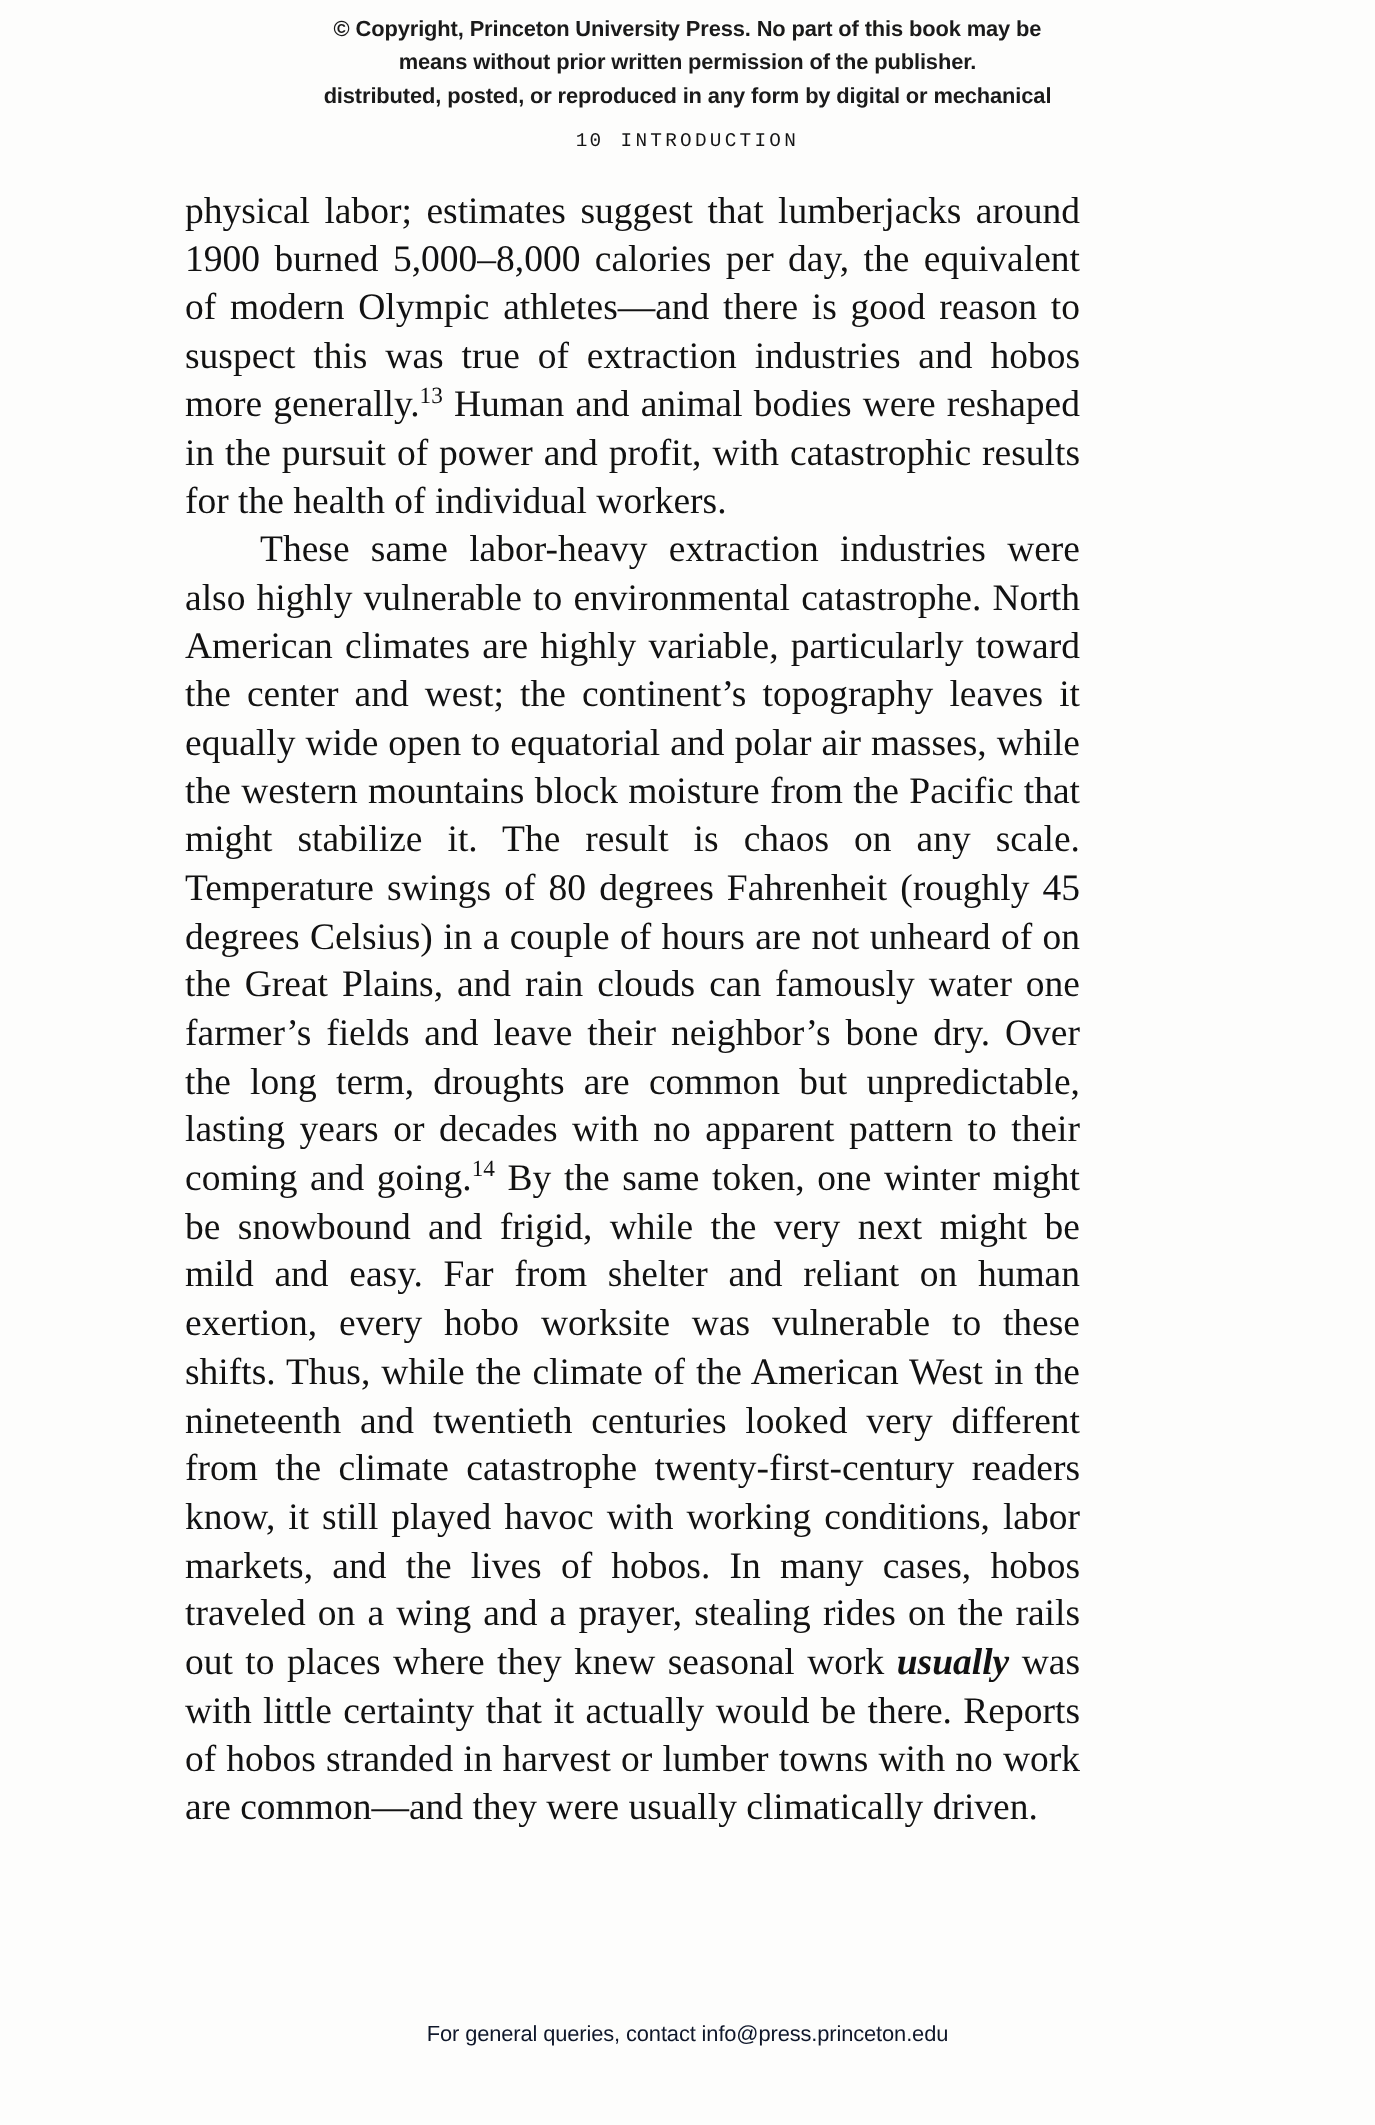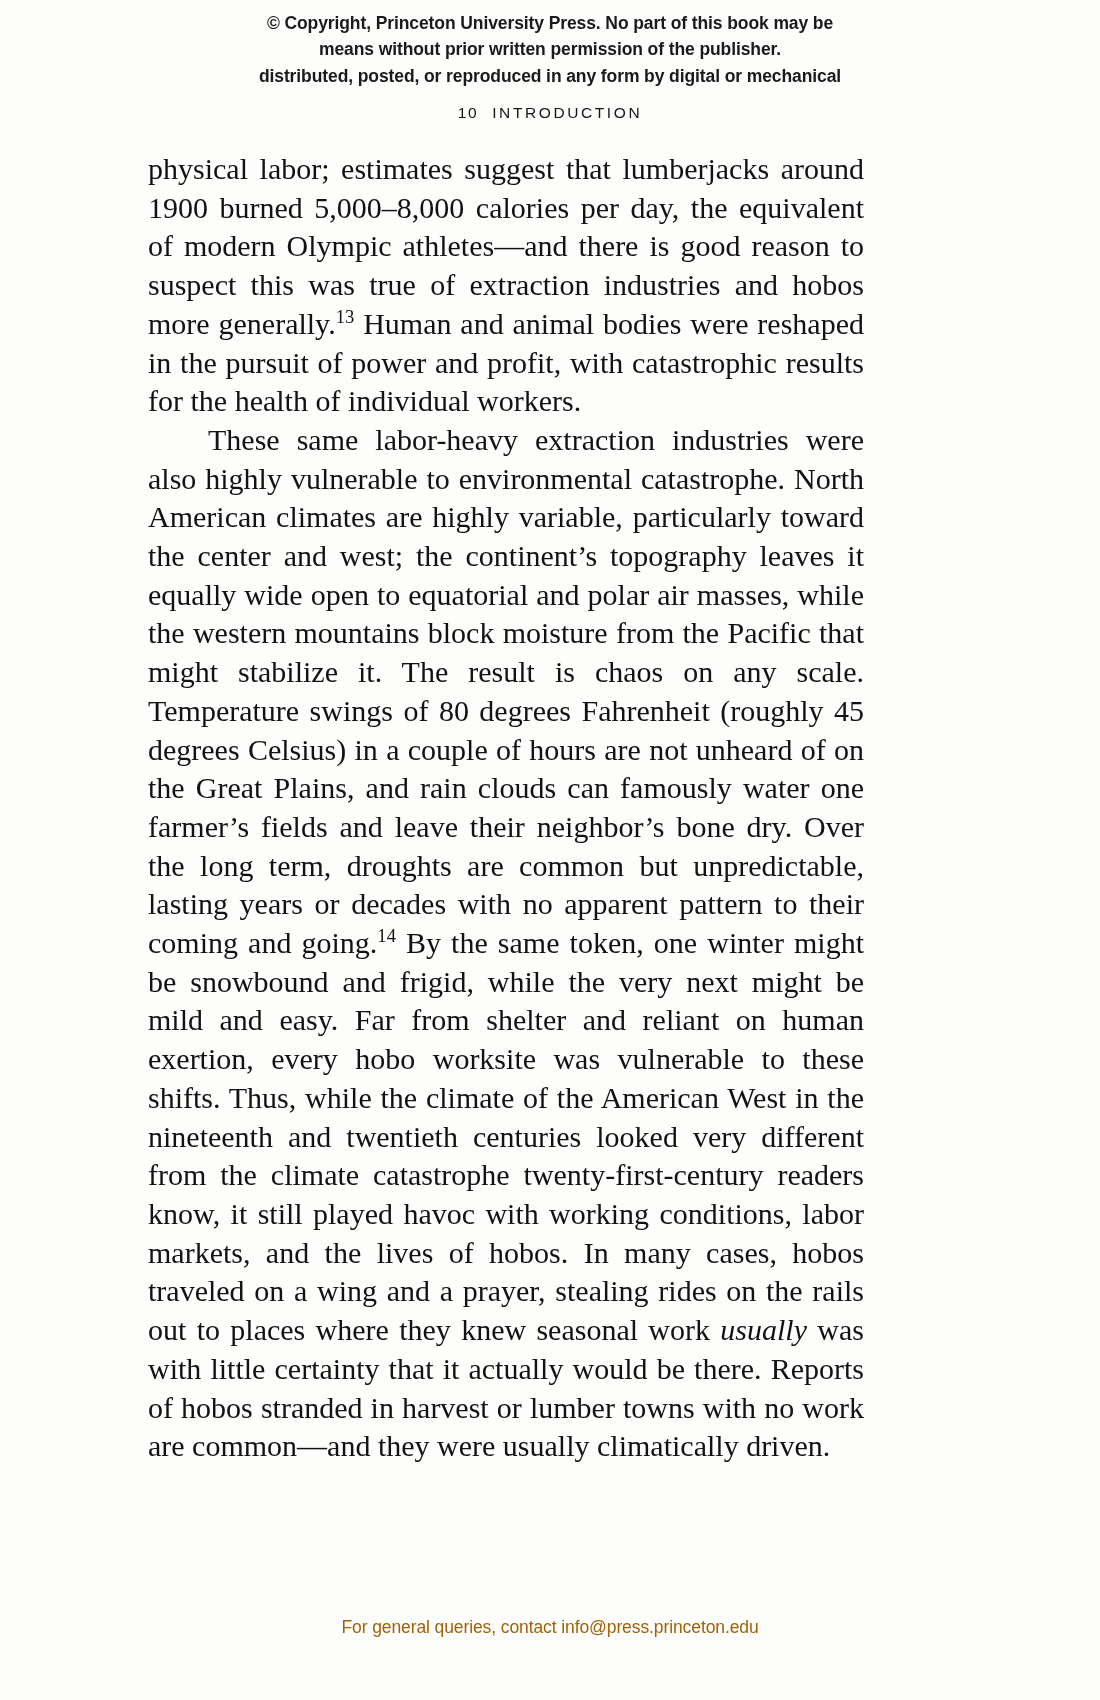--- a/index.html
+++ b/index.html
@@ -38,21 +38,21 @@
   .copyright-notice .cline {
     display: block;
   }
 
   .running-head {
     position: absolute;
     top: 104px;
     left: 0;
     right: 0;
     text-align: center;
-    font-family: Liberation Sans, sans-serif;
+    font-family: Liberation Mono, monospace;
     font-size: 15.5px;
     letter-spacing: 2.6px;
     color: #151515;
     font-variant: small-caps;
   }
   .running-head .folio {
     margin-right: 14px;
     letter-spacing: 1.6px;
   }
 
@@ -81,31 +81,32 @@
   }
 
   sup {
     font-size: 0.62em;
     vertical-align: super;
     line-height: 0;
   }
 
   em {
     font-style: italic;
+    font-weight: bold;
   }
 
   .footer-note {
     position: absolute;
     bottom: 62px;
     left: 0;
     right: 0;
     text-align: center;
     font-family: "Liberation Sans", sans-serif;
     font-size: 17.5px;
-    color: #a16207;
+    color: #0f172a;
     letter-spacing: -0.1px;
   }
 </style>
 </head>
 <body>
 
 <div class="page">
 
   <div class="copyright-notice">
     <span class="cline">© Copyright, Princeton University Press. No part of this book may be</span>

